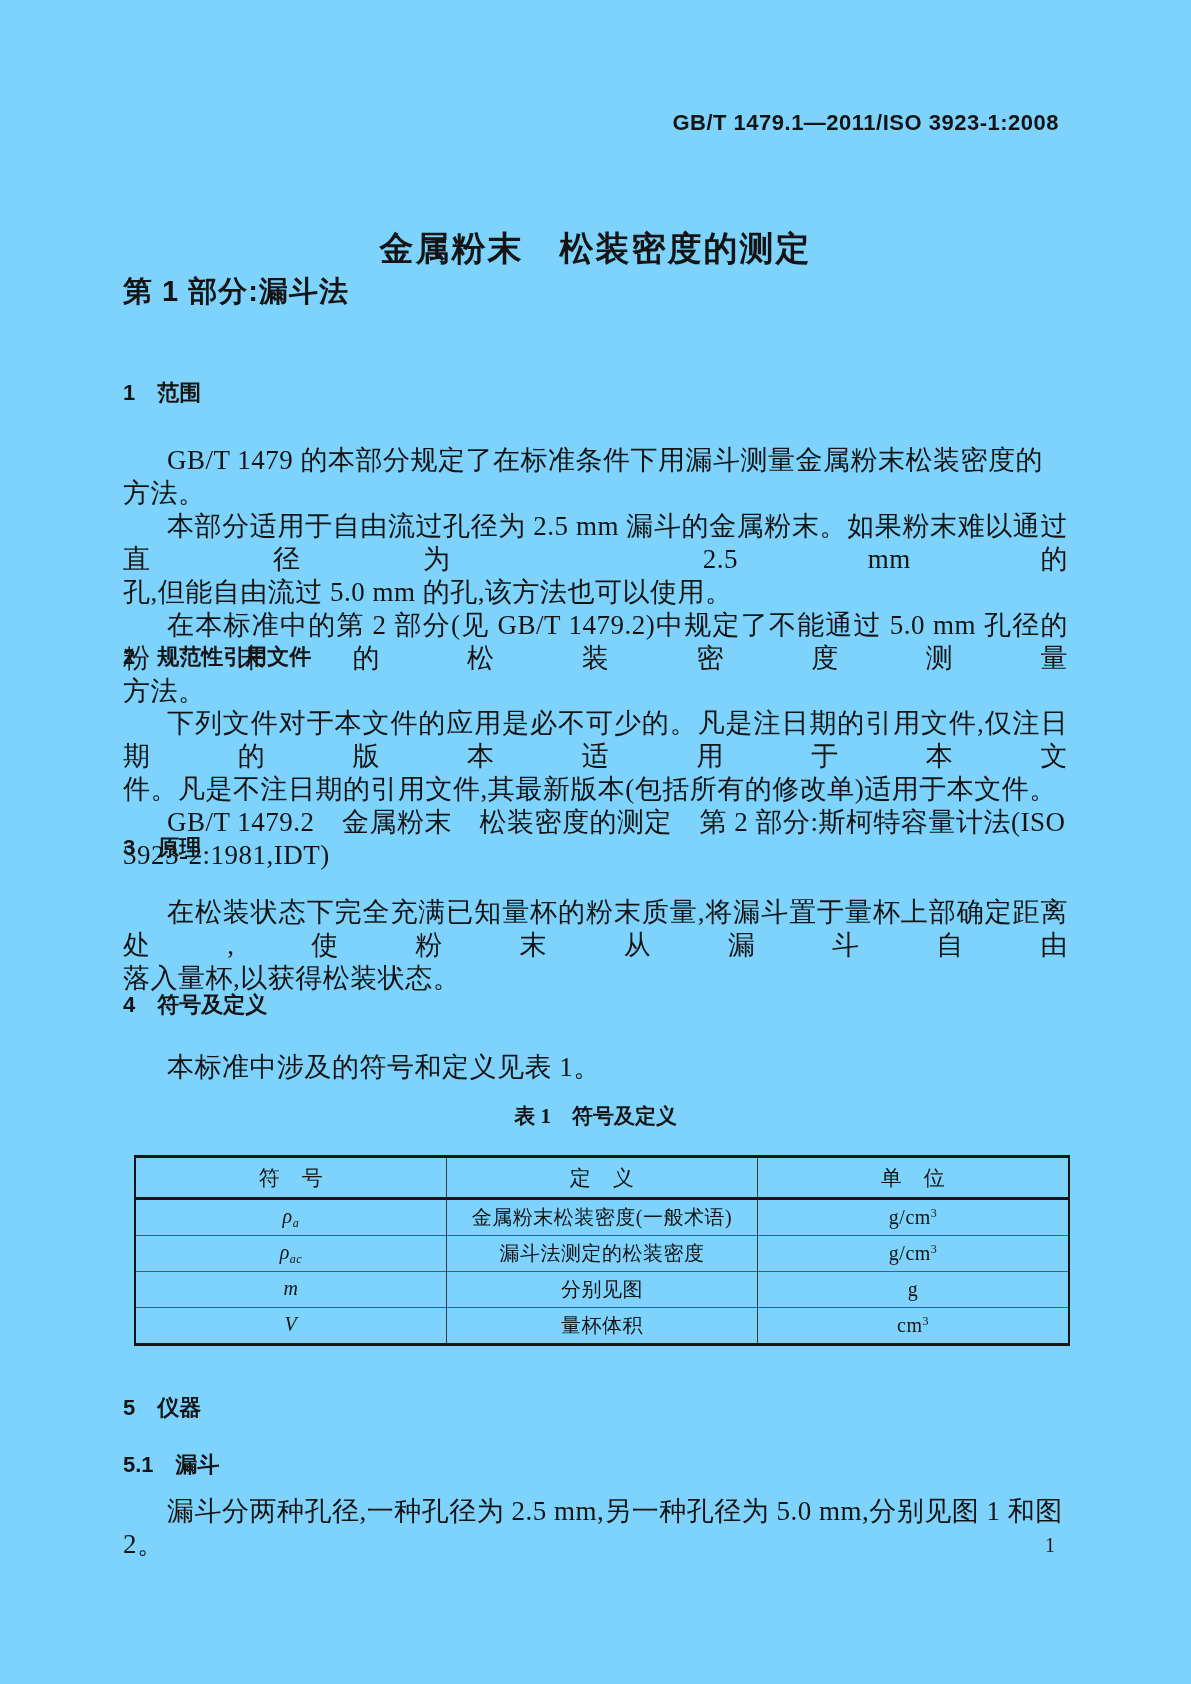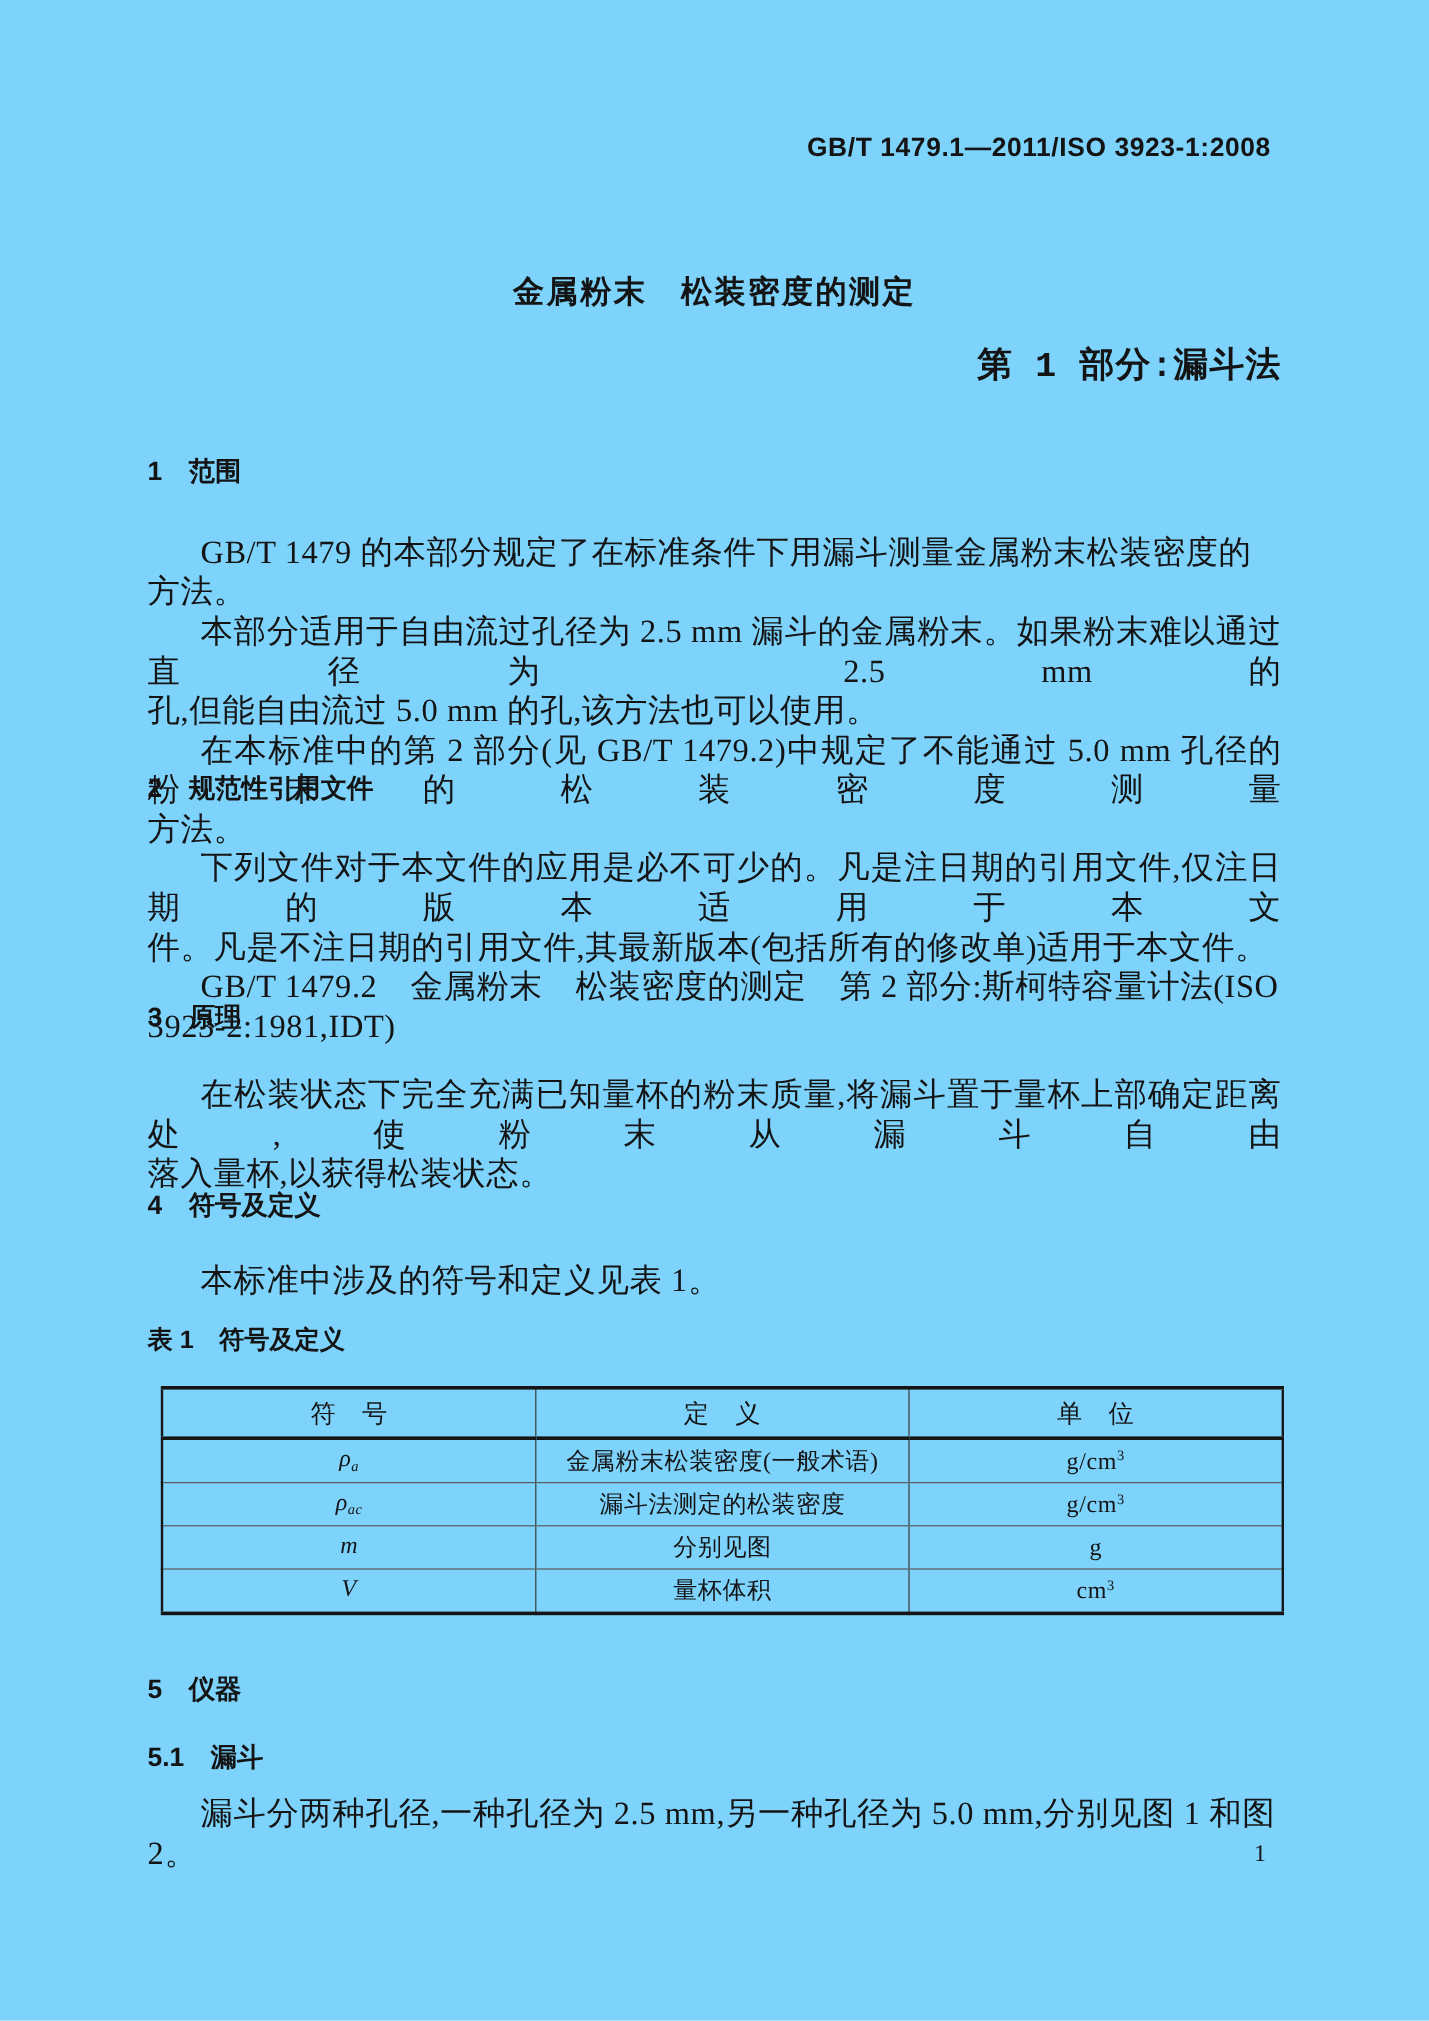--- a/index.html
+++ b/index.html
@@ -11,46 +11,46 @@
     font-family:"Liberation Serif","DejaVu Serif",serif;
     overflow:hidden;
   }
   .header-code{
     position:absolute;top:110px;right:132px;
     font-size:22px;font-weight:bold;letter-spacing:.5px;
     font-family:"Liberation Sans","DejaVu Sans",sans-serif;
   }
   .doc-title1{
     position:absolute;top:226px;left:123px;width:945px;
-    text-align:center;font-size:26px;font-weight:bold;
+    text-align:center;font-size:34px;font-weight:bold;
     font-family:"Liberation Sans","DejaVu Sans",sans-serif;
     letter-spacing:2px;
   }
   .doc-title2{
-    position:absolute;top:284px;left:123px;width:945px;
-    text-align:right;font-size:29px;font-weight:bold;
-    font-family:Liberation Mono, monospace;
+    position:absolute;top:272px;left:123px;width:945px;
+    text-align:left;font-size:29px;font-weight:bold;
+    font-family:Liberation Sans, sans-serif;
     letter-spacing:1px;
   }
   .sec-heading{
     position:absolute;left:123px;width:945px;
     font-size:22px;font-weight:bold;line-height:24px;
     font-family:"Liberation Sans","DejaVu Sans",sans-serif;
   }
   .para{
     position:absolute;left:123px;width:945px;
     font-size:27px;line-height:33px;letter-spacing:.5px;
   }
   .para .line{min-height:33px;}
   .para .indent{text-indent:44px;}
   .para .full{text-align:justify;text-align-last:justify;}
   .table-caption{
     position:absolute;top:1100px;left:123px;width:945px;
-    text-align:left;font-size:21px;font-weight:bold;line-height:33px;
-    font-family:Liberation Sans, sans-serif;
+    text-align:center;font-size:21px;font-weight:bold;line-height:33px;
+    font-family:Liberation Serif, serif;
   }
   table.symbols{
     position:absolute;top:1155px;left:134px;width:936px;
     border-collapse:collapse;table-layout:fixed;
     font-size:20px;
     border-radius:11px;
   }
   table.symbols col{width:33.33%;}
   table.symbols th,table.symbols td{
     border-left:1px solid #3a3a3a;border-right:1px solid #3a3a3a;

